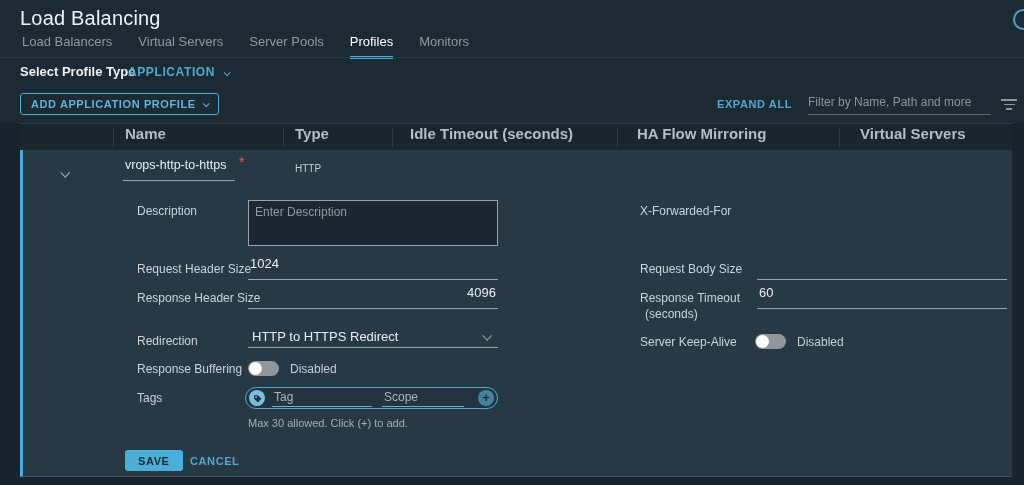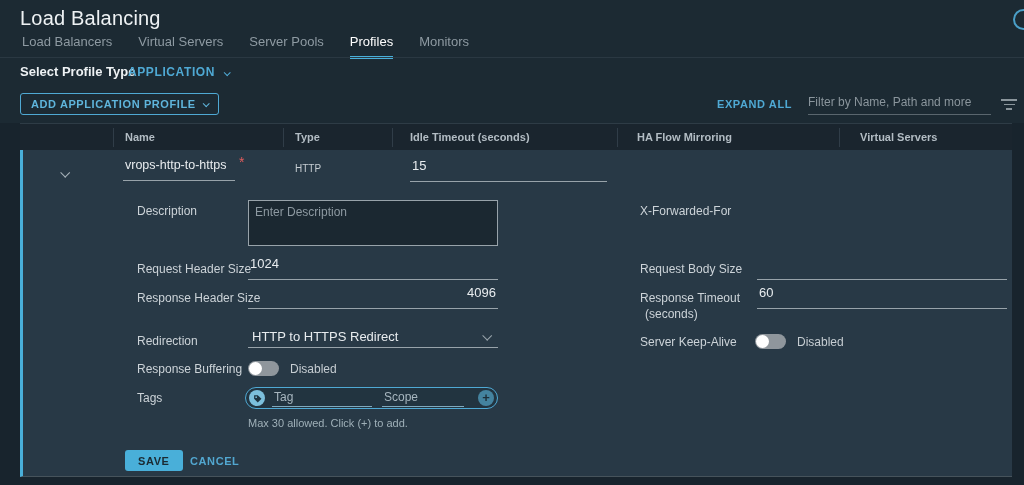--- a/index.html
+++ b/index.html
@@ -33,21 +33,21 @@
   .filter-input { width:100%; background:transparent; border:none; outline:none;
     border-bottom:1px solid #5a666e; font-size:12px; color:#cfd6da; padding:3px 0 5px 0; font-family:inherit; }
   .filter-input::placeholder { color:#8a959c; }
   .filter-icon { position:absolute; left:1001px; top:99px; width:16px; height:11px; cursor:pointer; }
   .filter-icon i { display:block; background:#8b969c; height:1.5px; margin-bottom:3px; }
   .filter-icon i:nth-child(1){ width:16px; } .filter-icon i:nth-child(2){ width:11px; margin-left:2.5px; }
   .filter-icon i:nth-child(3){ width:6px; margin-left:5px; }
   
   .thead { position:absolute; left:20px; top:123px; width:992px; height:27px;
     background:#1a252e; border-top:1px solid #2e3c46; }
-  .th { position:absolute; top:7px; font-size:11px; font-weight:bold; color:#b3bdc4; }
+  .th { position:absolute; top:1px; font-size:15px; font-weight:bold; color:#b3bdc4; }
   .th-sep { position:absolute; top:4px; width:1px; height:19px; background:#303d48; }
   
   .panel { position:absolute; left:20px; top:150px; width:992px; height:327px;
     background:#283946; border-left:3px solid #49afd9; border-bottom:1px solid #46535b; }
   .chev { display:inline-block; width:7px; height:7px; border-right:1.6px solid currentColor;
     border-bottom:1.6px solid currentColor; transform:rotate(45deg) translateY(-1px); }
   .row-chevron { position:absolute; left:38px; top:13px; color:#a9b4bb; cursor:pointer; }
   .uline-input { background:transparent; border:none; outline:none;
     border-bottom:1px solid #98a3aa; font-size:12.5px; color:#e8ecef; padding:2px 2px 8px 2px; font-family:inherit; }
   .req-star { position:absolute; color:#e25c5c; font-size:14px; }
@@ -133,21 +133,20 @@
     <div class="th" style="left:617px">HA Flow Mirroring</div>
     <div class="th" style="left:840px">Virtual Servers</div>
   </div>
 
   <div class="panel">
 
     <span class="row-chevron"><span class="chev"></span></span>
     <input class="uline-input" style="position: absolute; left: 100px; top: 6px; width: 112px;" value="vrops-http-to-https">
     <span class="req-star" style="left:216px;top:4px;">*</span>
     <div class="cell-text" style="left:272px;top:13px;">HTTP</div>
-    <input class="uline-input" style="position: absolute; left: 387px; top: 6px; width: 197px; font-size: 13px;" value="15">
 
     <div class="flabel" style="left:102px;top:54px;">Description</div>
     <textarea class="desc-area" style="left: 225px; top: 50px;" placeholder="Enter Description"></textarea>
 
     <div class="flabel" style="left:102px;top:112px;">Request Header Size</div>
     <input class="uline-input" style="position: absolute; left: 225px; top: 104px; width: 250px; font-size: 13px;" value="1024">
 
     <div class="flabel" style="left:102px;top:141px;">Response Header Size</div>
     <input class="uline-input" style="position: absolute; left: 225px; top: 133px; width: 250px; font-size: 13px; text-align: right;" value="4096">
 

